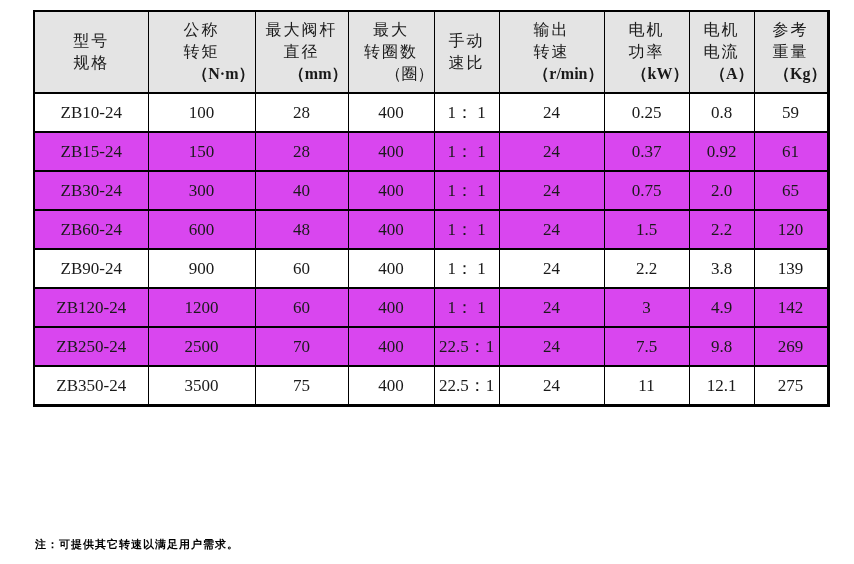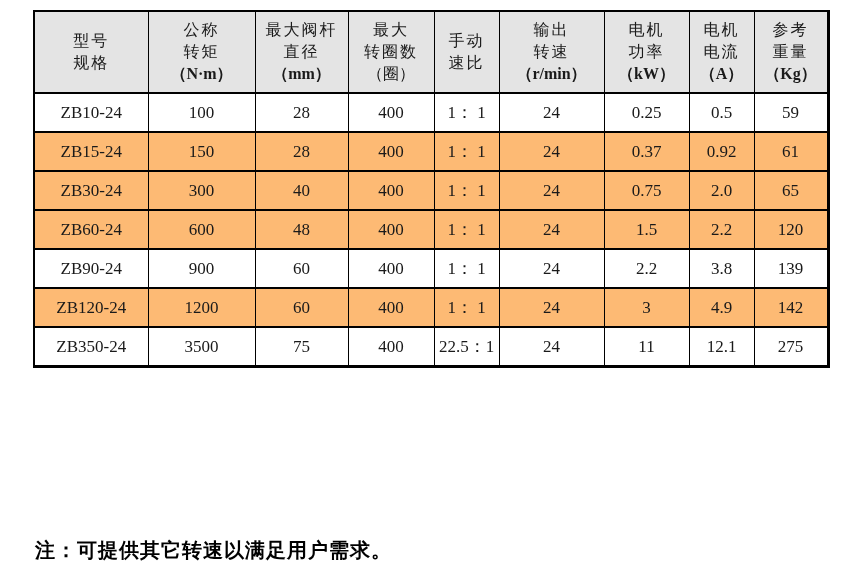--- a/index.html
+++ b/index.html
@@ -54,39 +54,40 @@
     background: #e4e4e4;
     font-weight: normal;
     font-size: 16px;
   }
   .hline {
     line-height: 22px;
     letter-spacing: 2px;
   }
   .hline.unit {
     letter-spacing: 0;
+    text-align: right;
   }
   .hline.unit.bold {
     font-weight: bold;
   }
   tbody td {
     height: 37px;
     font-size: 17px;
     background: #ffffff;
   }
   tbody tr.shaded td {
-    background: #fdba74;
+    background: #d946ef;
   }
   .note {
     position: absolute;
     left: 35px;
     top: 537px;
     font-family: "Liberation Sans", "DejaVu Sans", sans-serif;
     font-weight: bold;
-    font-size: 20px;
+    font-size: 11px;
     letter-spacing: 1px;
     color: #000;
     white-space: nowrap;
   }
 </style>
 </head>
 <body>
 
 <div class="page">
   <table class="spec-table">
@@ -150,21 +151,21 @@
     </thead>
     <tbody id="table-body">
         <tr>
           <td>ZB10-24</td>
           <td>100</td>
           <td>28</td>
           <td>400</td>
           <td>1： 1</td>
           <td>24</td>
           <td>0.25</td>
-          <td>0.5</td>
+          <td>0.8</td>
           <td>59</td>
         </tr>
         <tr class="shaded">
           <td>ZB15-24</td>
           <td>150</td>
           <td>28</td>
           <td>400</td>
           <td>1： 1</td>
           <td>24</td>
           <td>0.37</td>
@@ -207,20 +208,31 @@
         <tr class="shaded">
           <td>ZB120-24</td>
           <td>1200</td>
           <td>60</td>
           <td>400</td>
           <td>1： 1</td>
           <td>24</td>
           <td>3</td>
           <td>4.9</td>
           <td>142</td>
+        </tr>
+        <tr class="shaded">
+          <td>ZB250-24</td>
+          <td>2500</td>
+          <td>70</td>
+          <td>400</td>
+          <td>22.5：1</td>
+          <td>24</td>
+          <td>7.5</td>
+          <td>9.8</td>
+          <td>269</td>
         </tr>
         <tr>
           <td>ZB350-24</td>
           <td>3500</td>
           <td>75</td>
           <td>400</td>
           <td>22.5：1</td>
           <td>24</td>
           <td>11</td>
           <td>12.1</td>

